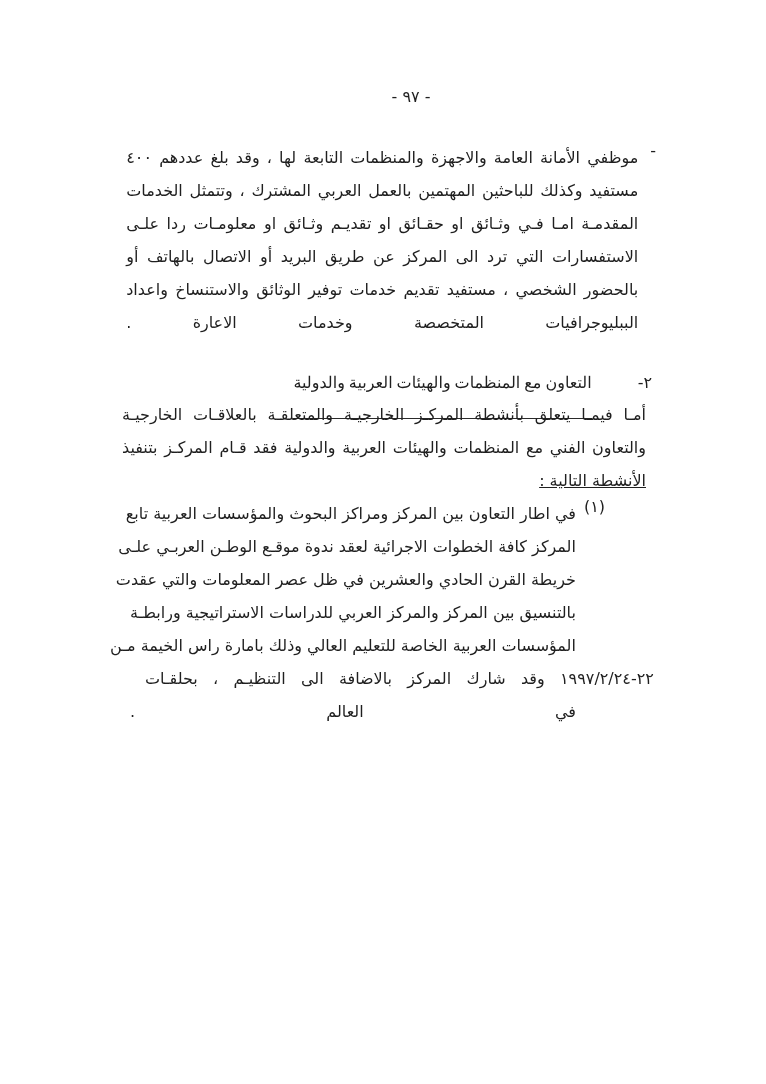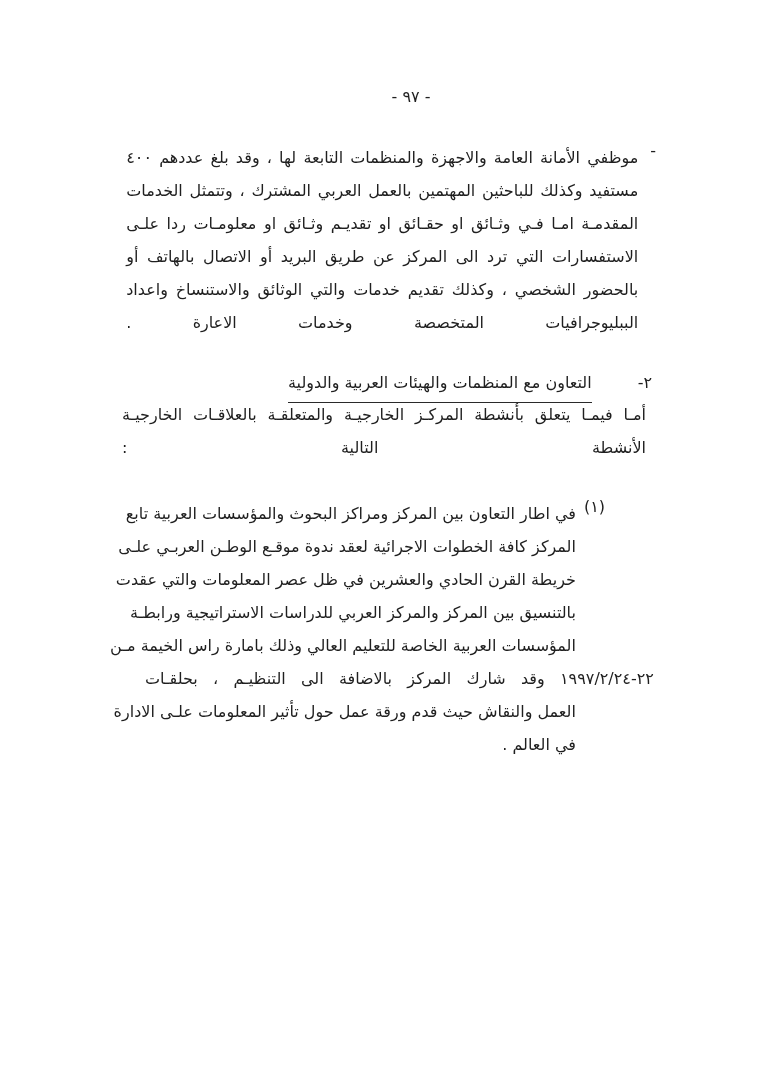--- a/index.html
+++ b/index.html
@@ -27,22 +27,23 @@
   .marker { flex: 0 0 auto; white-space: nowrap; }
 
   
   #bullet-row { top: 141px; right: 110px; gap: 12px; }
   #bullet-lines { width: 512px; }
 
   
   #heading-row { top: 366px; right: 114px; gap: 46px; line-height: 33px; }
   #section-heading {
     border-bottom: 1.5px solid #2a2a2a;
-    padding-bottom: 3px;
+    padding-bottom: 19px;
     white-space: nowrap;
+    font-family: Liberation Serif, serif;
   }
 
   
   #intro-lines { position: absolute; top: 398px; right: 120px; width: 524px; }
 
   
   #item-row { top: 497px; right: 161px; gap: 8px; }
   #item-lines { width: 446px; }
 
   .line {
@@ -65,42 +66,42 @@
 
   <div class="pagenum">- ٩٧ -</div>
 
   <div class="row" id="bullet-row">
     <div class="marker">-</div>
     <div id="bullet-lines">
         <div class="line">موظفي الأمانة العامة والاجهزة والمنظمات التابعة لها ، وقد بلغ عددهم ٤٠٠</div>
         <div class="line">مستفيد وكذلك للباحثين المهتمين بالعمل العربي المشترك ، وتتمثل الخدمات</div>
         <div class="line">المقدمـة امـا فـي وثـائق او حقـائق او تقديـم وثـائق او معلومـات ردا علـى</div>
         <div class="line">الاستفسارات التي ترد الى المركز عن طريق البريد أو الاتصال بالهاتف أو</div>
-        <div class="line">بالحضور الشخصي ، وكذلك تقديم خدمات والتي الوثائق والاستنساخ واعداد</div>
+        <div class="line">بالحضور الشخصي ، مستفيد تقديم خدمات توفير الوثائق والاستنساخ واعداد</div>
         <div class="line">الببليوجرافيات المتخصصة وخدمات الاعارة .</div>
       </div>
   </div>
 
   <div class="row" id="heading-row">
     <div class="marker">٢-</div>
     <div id="section-heading">التعاون مع المنظمات والهيئات العربية والدولية</div>
   </div>
 
   <div id="intro-lines">
       <div class="line">أمـا فيمـا يتعلق بأنشطة المركـز الخارجيـة والمتعلقـة بالعلاقـات الخارجيـة</div>
+      <div class="line">والتعاون الفني مع المنظمات والهيئات العربية والدولية فقد قـام المركـز بتنفيذ</div>
       <div class="line">الأنشطة التالية :</div>
     </div>
 
   <div class="row" id="item-row">
     <div class="marker">(١)</div>
     <div id="item-lines">
         <div class="line">في اطار التعاون بين المركز ومراكز البحوث والمؤسسات العربية تابع</div>
         <div class="line">المركز كافة الخطوات الاجرائية لعقد ندوة موقـع الوطـن العربـي علـى</div>
         <div class="line">خريطة القرن الحادي والعشرين في ظل عصر المعلومات والتي عقدت</div>
         <div class="line">بالتنسيق بين المركز والمركز  العربي للدراسات الاستراتيجية ورابطـة</div>
         <div class="line">المؤسسات العربية الخاصة للتعليم العالي وذلك بامارة راس الخيمة مـن</div>
         <div class="line">٢٢-١٩٩٧/٢/٢٤ وقد شارك المركز بالاضافة الى التنظيـم ، بحلقـات</div>
-        <div class="line">العمل والنقاش حيث قدم ورقة عمل حول تأثير المعلومات علـى الادارة</div>
         <div class="line">في العالم .</div>
       </div>
   </div>
 
 </div>
 
 </body></html>

